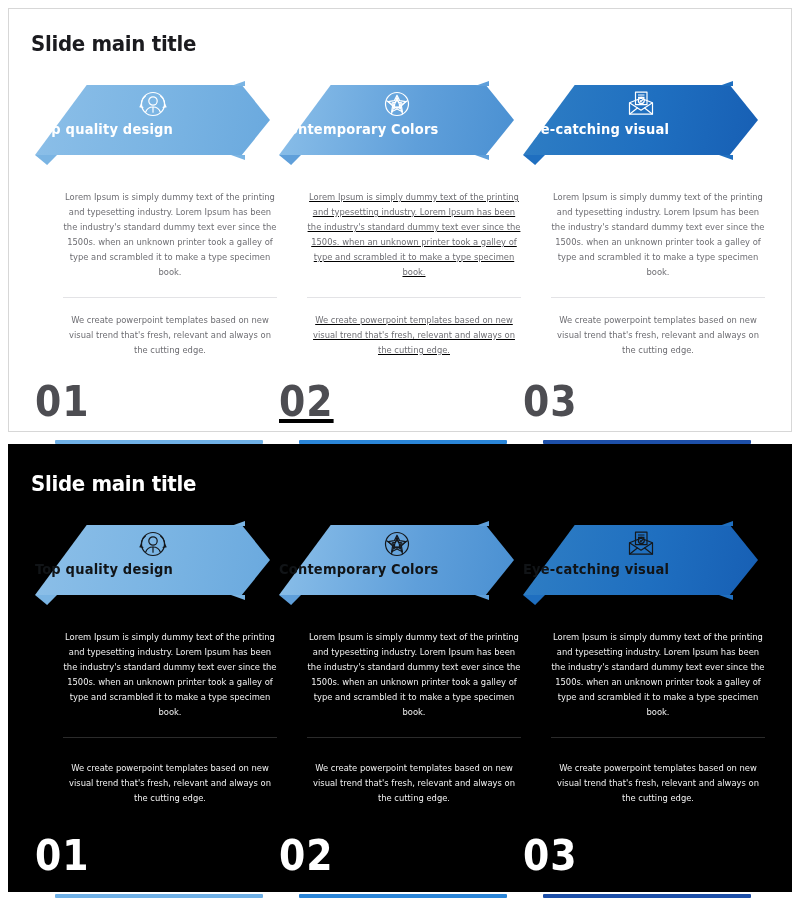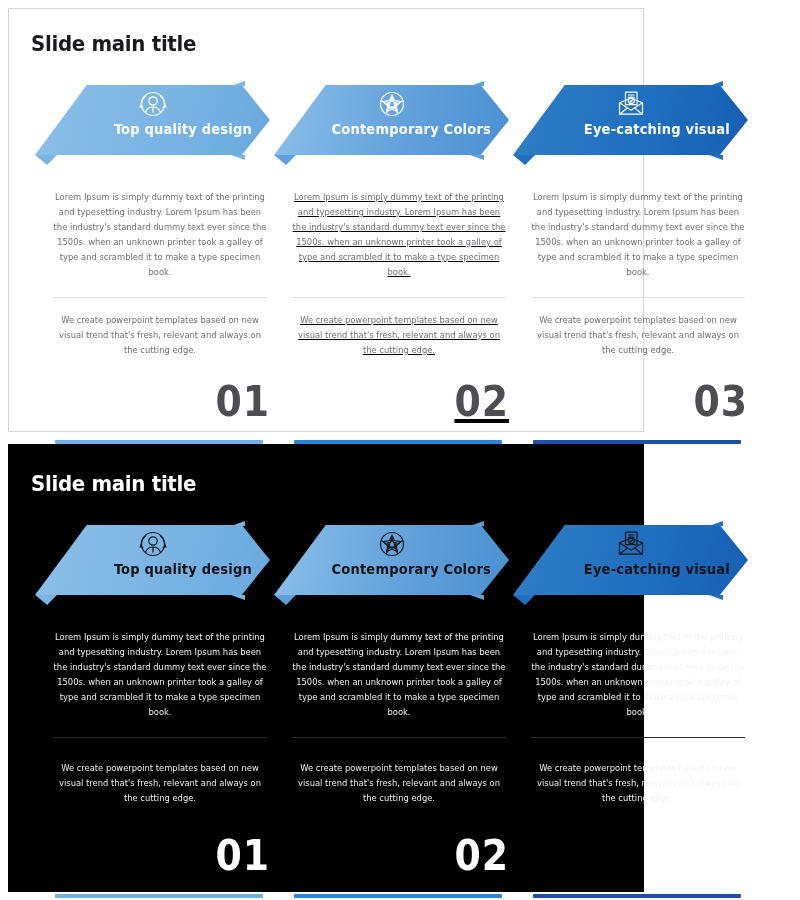--- a/index.html
+++ b/index.html
@@ -17,21 +17,21 @@
     width: 800px;
     height: 900px;
     position: relative;
     background: #ffffff;
   }
 
   
   .panel {
     position: absolute;
     left: 8px;
-    width: 636px;
+    width: 784px;
     box-sizing: border-box;
   }
   .panel-light {
     top: 8px;
     height: 424px;
     background: #ffffff;
     border: 1px solid #d7d7d7;
   }
   .panel-dark {
     top: 444px;
@@ -130,36 +130,36 @@
     top: 6px;
     display: flex;
     justify-content: center;
     pointer-events: none;
   }
   .banner-label {
     position: absolute;
     left: 0;
     right: 18px;
     top: 40px;
-    text-align: right;
+    text-align: left;
     font-size: 14.5px;
     font-weight: bold;
     letter-spacing: 0.2px;
     font-family: "DejaVu Sans Condensed", "Liberation Sans", sans-serif;
     white-space: nowrap;
   }
   .panel-light .banner-label { color: #ffffff; }
   .panel-light .banner-icon svg { stroke: #ffffff; }
   .panel-dark .banner-label { color: #111417; }
   .panel-dark .banner-icon svg { stroke: #14181c; }
 
   
   .body-block {
     width: 214px;
-    margin-left: 18px;
+    margin-left: 28px;
   }
   .para {
     font-size: 9.3px;
     line-height: 15px;
     text-align: center;
     font-family: "DejaVu Sans Condensed", "Liberation Sans", sans-serif;
   }
   .panel-light .para { color: #6d6d72; }
   .panel-dark  .para { color: #f2f2f2; }
 
@@ -170,21 +170,21 @@
     width: 100%;
   }
   .panel-light .divider { background: #e3e3e6; }
   .panel-dark  .divider { background: #2b2b2b; }
   .para-2 { margin-top: 14px; }
   .panel-dark .para-2 { margin-top: 22px; }
 
   
   .num {
     margin-top: 20px;
-    text-align: right;
+    text-align: left;
     font-size: 42px;
     font-weight: bold;
     letter-spacing: 1px;
     font-family: "DejaVu Sans Condensed", "Liberation Sans", sans-serif;
   }
   .panel-light .num { color: #4d4d52; }
   .panel-dark  .num { color: #ffffff; }
   .panel-dark  .num { margin-top: 26px; }
 
   .bar {

